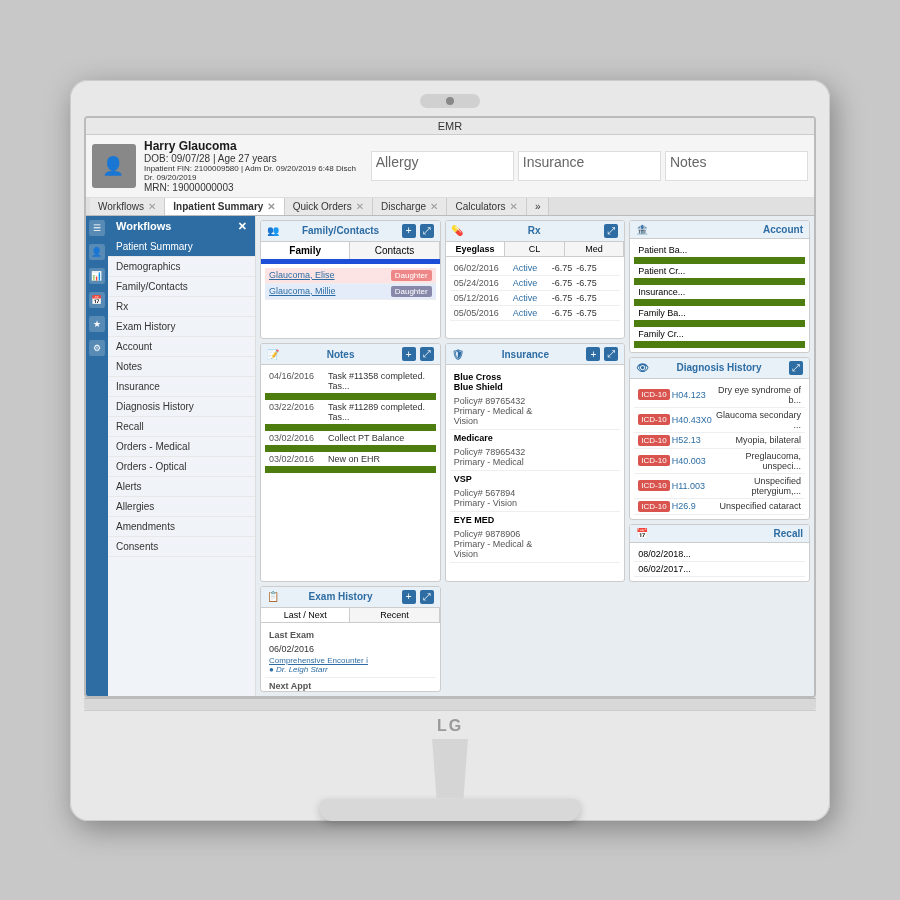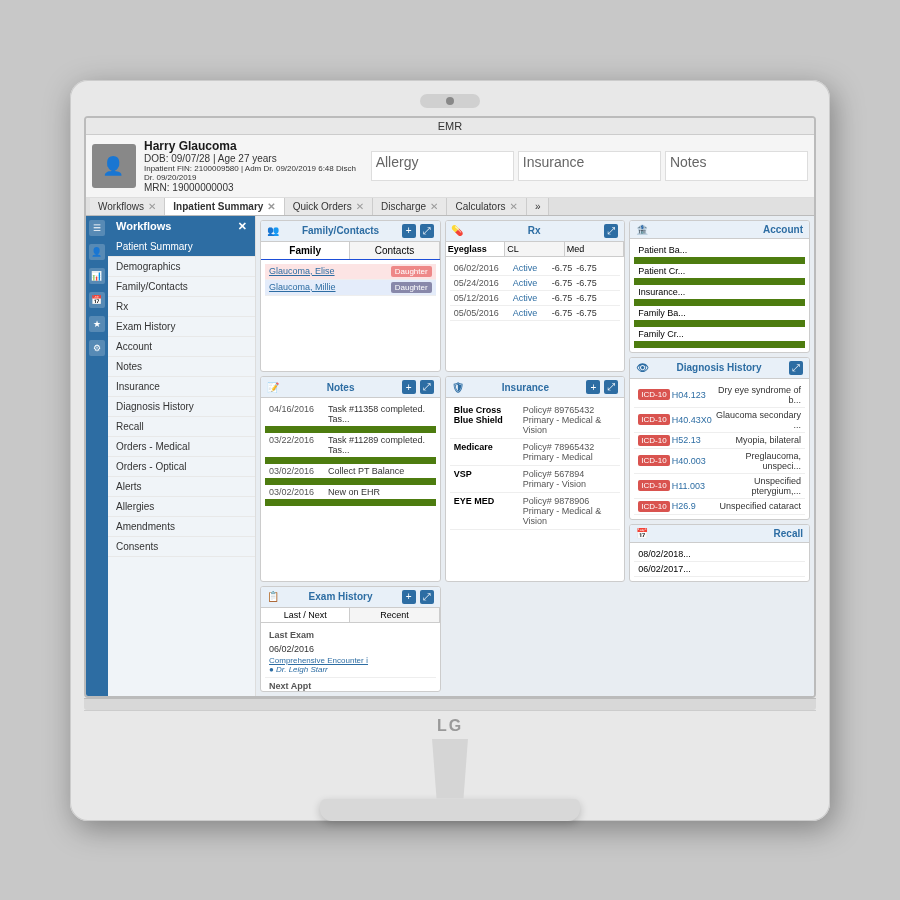--- a/index.html
+++ b/index.html
@@ -225,21 +225,21 @@
       display: flex;
       align-items: center;
       justify-content: center;
     }
     .panel-body {
       padding: 4px;
       font-size: 9px;
     }
     .family-tabs {
       display: flex;
-      border-bottom: 1px solid #1d4ed8;
+      border-bottom: 5px solid #1d4ed8;
       background: #f5f5f5;
     }
     .family-tab {
       flex: 1;
       text-align: center;
       padding: 3px;
       font-size: 10px;
       cursor: pointer;
       border-right: 1px solid #ccc;
     }
@@ -263,20 +263,21 @@
       color: #fff;
     }
     .relation-pink { background: #e88; }
     .relation-blue { background: #88a; }
     .rx-tabs {
       display: flex;
       border-bottom: 1px solid #ccc;
     }
     .rx-tab {
       flex: 1;
+      text-align: center;
       padding: 2px;
       font-size: 9px;
       cursor: pointer;
       border-right: 1px solid #ccc;
       background: #f5f5f5;
     }
     .rx-tab.active { background: #fff; font-weight: bold; }
     .rx-row {
       display: flex;
       padding: 2px 4px;
@@ -339,20 +340,21 @@
       gap: 4px;
     }
     .notes-date { color: #555; width: 55px; flex-shrink: 0; }
     .notes-text { color: #333; flex: 1; }
     .insurance-row {
       display: flex;
       padding: 3px 4px;
       border-bottom: 1px solid #eee;
       font-size: 9px;
       gap: 4px;
+      flex-direction: column;
     }
     .ins-name { font-weight: bold; width: 65px; flex-shrink: 0; }
     .ins-details { color: #555; flex: 1; }
     .recall-row {
       display: flex;
       padding: 2px 4px;
       border-bottom: 1px solid #eee;
       font-size: 9px;
     }
     .monitor-stand-top {

